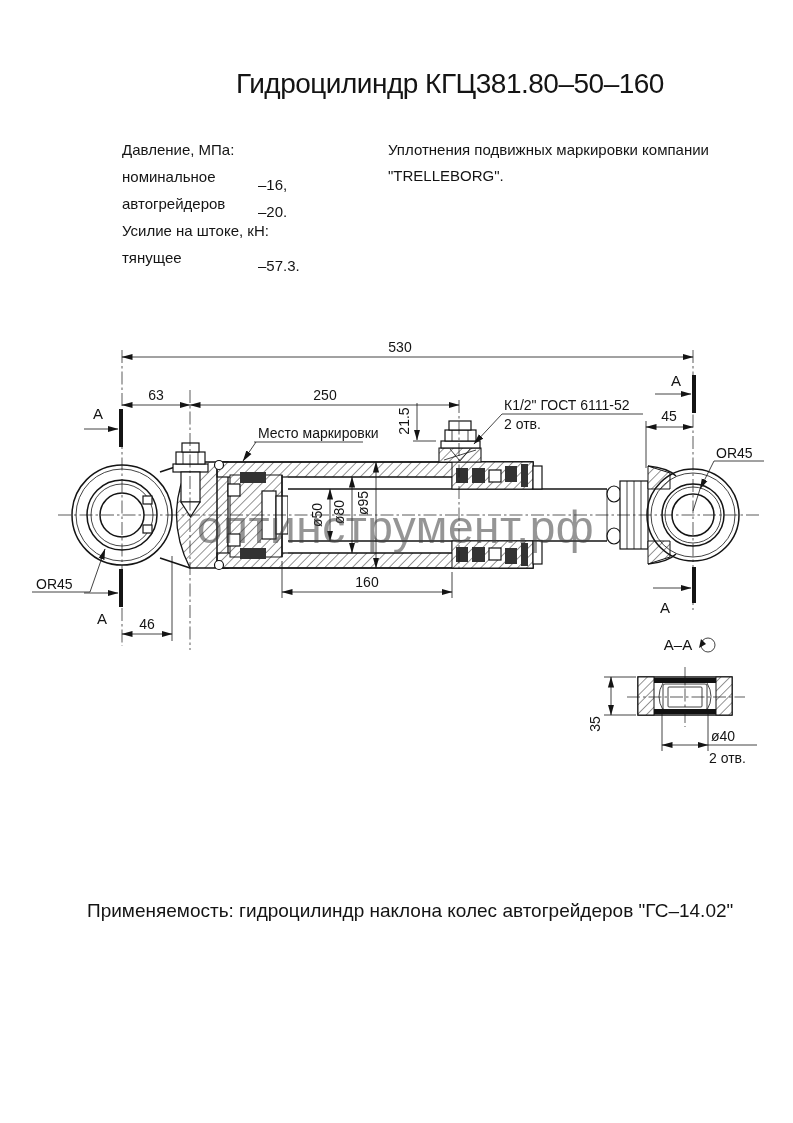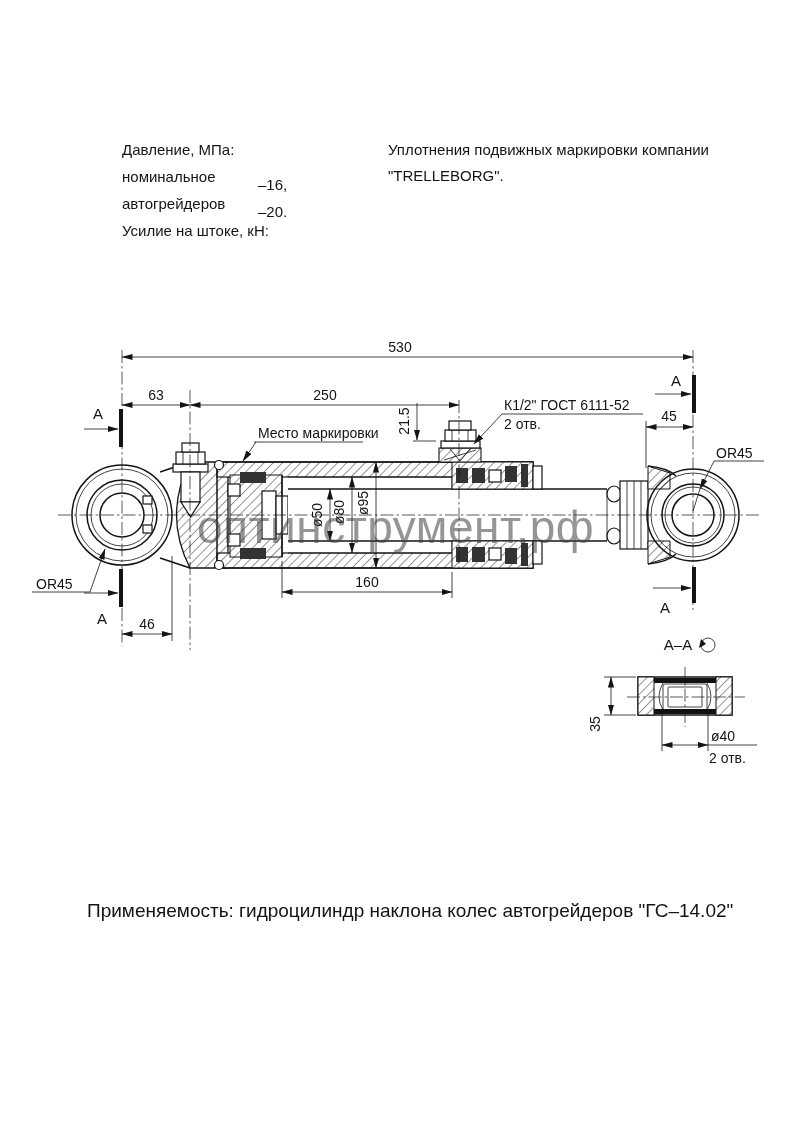--- a/index.html
+++ b/index.html
@@ -23,26 +23,28 @@
   .dl{stroke:#141414;stroke-width:0.8;fill:none;}
   .bar{stroke:#141414;stroke-width:4;}
   .wfill{fill:#fff;stroke:#141414;stroke-width:1.2;}
   .dark{fill:#333;stroke:none;}
 </style>
 </head>
 <body>
 
 <div class="page">
 
+  <div class="title">Гидроцилиндр КГЦ381.80–50–160</div>
 
   <div class="specs">
     <div class="spec-row"><span>Давление, МПа:</span><span class="spec-val"></span></div>
     <div class="spec-row"><span>номинальное</span><span class="spec-val">–16,</span></div>
     <div class="spec-row"><span>автогрейдеров</span><span class="spec-val">–20.</span></div>
     <div class="spec-row"><span>Усилие на штоке, кН:</span><span class="spec-val"></span></div>
+    <div class="spec-row"><span>тянущее</span><span class="spec-val">–57.3.</span></div>
   </div>
 
   <div class="note">
     <div>Уплотнения подвижных маркировки компании</div>
     <div>"TRELLEBORG".</div>
   </div>
 
   <svg width="793" height="1123" viewBox="0 0 793 1123">
     <defs>
       <pattern id="hat" width="6.5" height="6.5" patternUnits="userSpaceOnUse" patternTransform="rotate(45)">

